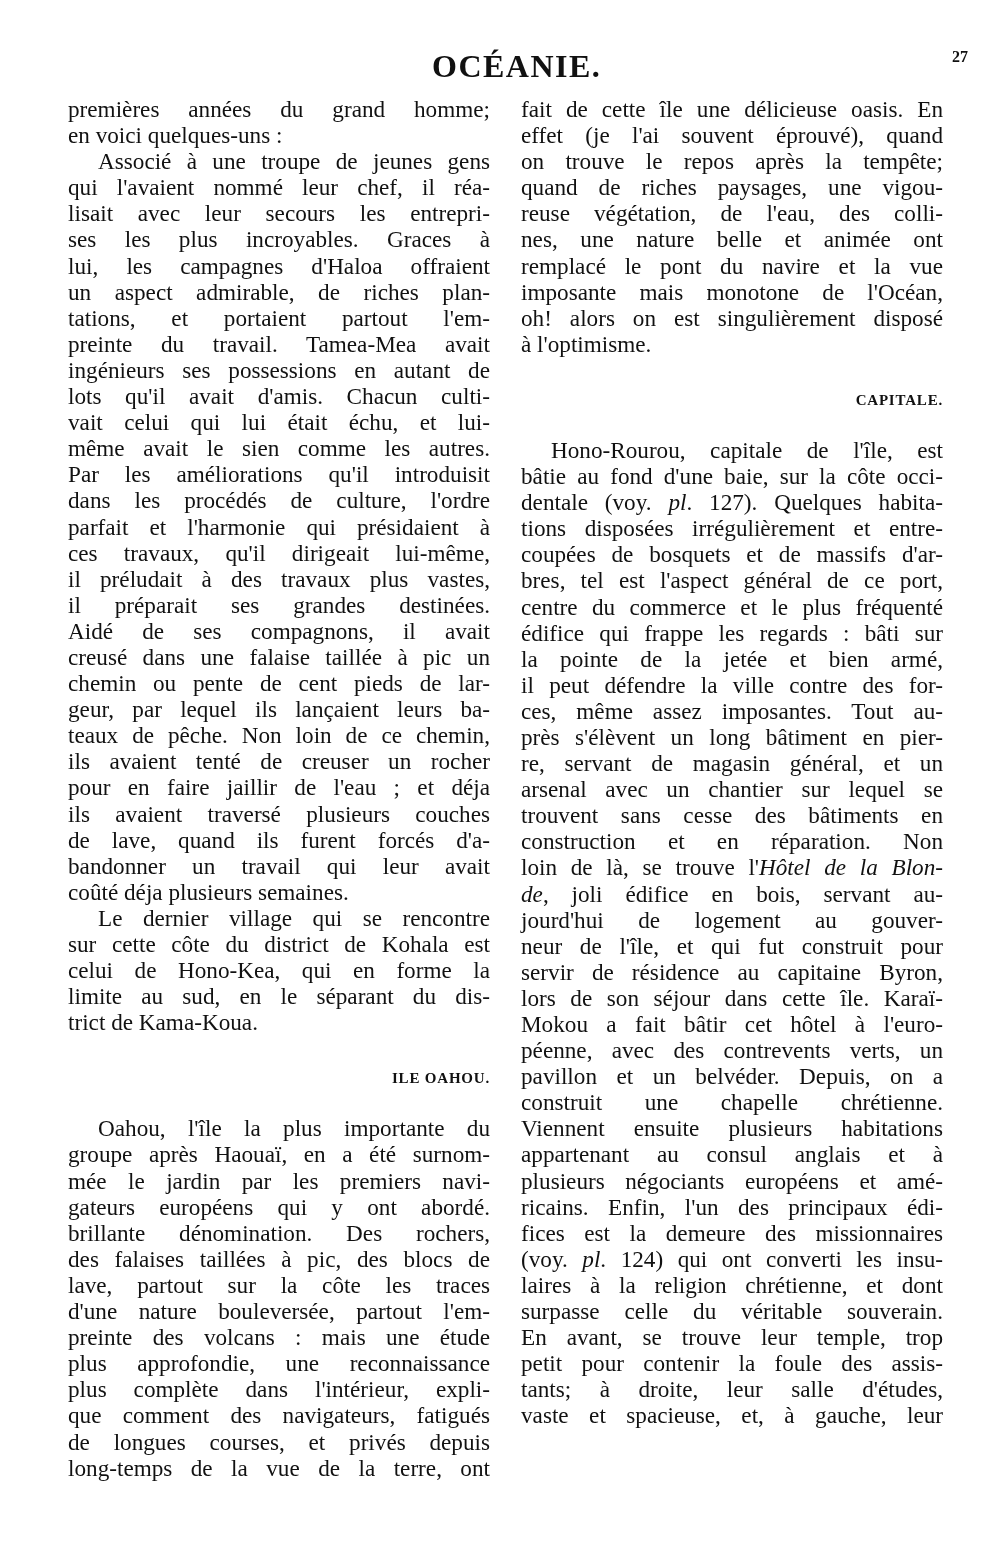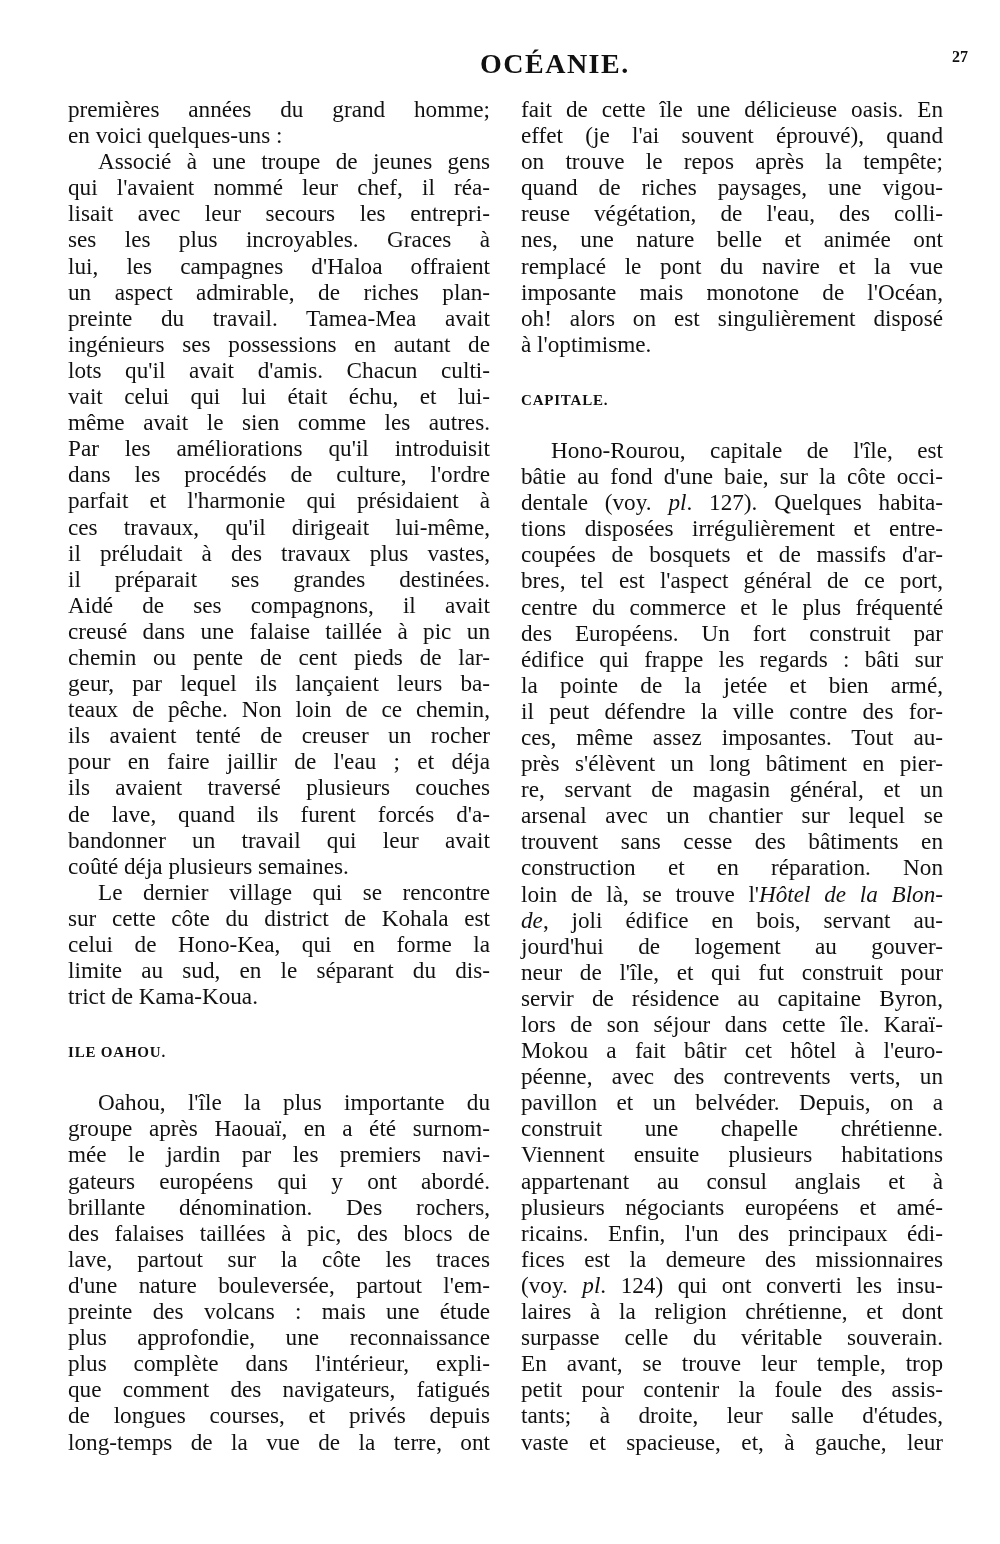--- a/index.html
+++ b/index.html
@@ -1,27 +1,27 @@
 <!DOCTYPE html>
 <html><head>
 <meta charset="utf-8">
 <style>
   html, body { margin: 0; padding: 0; background: #ffffff; }
   body { width: 1000px; height: 1544px; position: relative; overflow: hidden;
          font-family: "Liberation Serif", "DejaVu Serif", serif; color: #111111; }
   .header { position: absolute; top: 48px; left: 0; width: 1000px; height: 36px; }
-  .running-title { position: absolute; left: 432px; top: 0; font-size: 28px; letter-spacing: 1.5px; font-weight: bold; margin-left: 48px; }
+  .running-title { position: absolute; left: 432px; top: 0; font-size: 32px; letter-spacing: 1.5px; font-weight: bold; }
   .page-number { position: absolute; left: 952px; top: 0; font-size: 16px; font-weight: bold; font-family: Liberation Serif, serif; }
   .column { position: absolute; top: 96px; width: 422px; font-size: 23.2px; line-height: 26.1px; }
   .col-left { left: 68px; }
   .col-right { left: 521px; }
   .line { display: block; white-space: nowrap; text-align: justify; text-align-last: justify; height: 26.1px; overflow: visible; }
   .line.last { text-align-last: left; }
   .line.indent { padding-left: 30px; }
-  .section-heading { display: block; text-align: left; font-size: 15px; font-weight: bold; letter-spacing: 0.8px; height: 26px; line-height: 26px; }
+  .section-heading { display: block; text-align: right; font-size: 15px; font-weight: bold; letter-spacing: 0.8px; height: 26px; line-height: 26px; }
   .gap { display: block; }
   .it { font-style: italic; }
 </style>
 </head>
 <body>
 
 <div class="header">
   <span class="running-title">OCÉANIE.</span>
   <span class="page-number">27</span>
 </div>
@@ -31,20 +31,21 @@
     <span class="line">premières années du grand homme;</span>
     <span class="line last">en voici quelques-uns :</span>
   </div>
   <div>
     <span class="line indent">Associé à une troupe de jeunes gens</span>
     <span class="line">qui l'avaient nommé leur chef, il réa-</span>
     <span class="line">lisait avec leur secours les entrepri-</span>
     <span class="line">ses les plus incroyables. Graces à</span>
     <span class="line">lui, les campagnes d'Haloa offraient</span>
     <span class="line">un aspect admirable, de riches plan-</span>
+    <span class="line">tations, et portaient partout l'em-</span>
     <span class="line">preinte du travail. Tamea-Mea avait</span>
     <span class="line">ingénieurs ses possessions en autant de</span>
     <span class="line">lots qu'il avait d'amis. Chacun culti-</span>
     <span class="line">vait celui qui lui était échu, et lui-</span>
     <span class="line">même avait le sien comme les autres.</span>
     <span class="line">Par les améliorations qu'il introduisit</span>
     <span class="line">dans les procédés de culture, l'ordre</span>
     <span class="line">parfait et l'harmonie qui présidaient à</span>
     <span class="line">ces travaux, qu'il dirigeait lui-même,</span>
     <span class="line">il préludait à des travaux plus vastes,</span>
@@ -106,21 +107,20 @@
   <span class="section-heading">CAPITALE.</span>
   <span class="gap" style="height:24px"></span>
   <div>
     <span class="line indent">Hono-Rourou, capitale de l'île, est</span>
     <span class="line">bâtie au fond d'une baie, sur la côte occi-</span>
     <span class="line"><span>dentale (voy. </span><span class="it">pl</span><span>. 127). Quelques habita-</span></span>
     <span class="line">tions disposées irrégulièrement et entre-</span>
     <span class="line">coupées de bosquets et de massifs d'ar-</span>
     <span class="line">bres, tel est l'aspect général de ce port,</span>
     <span class="line">centre du commerce et le plus fréquenté</span>
-    <span class="line">des Européens. Un fort construit par</span>
     <span class="line">édifice qui frappe les regards : bâti sur</span>
     <span class="line">la pointe de la jetée et bien armé,</span>
     <span class="line">il peut défendre la ville contre des for-</span>
     <span class="line">ces, même assez imposantes. Tout au-</span>
     <span class="line">près s'élèvent un long bâtiment en pier-</span>
     <span class="line">re, servant de magasin général, et un</span>
     <span class="line">arsenal avec un chantier sur lequel se</span>
     <span class="line">trouvent sans cesse des bâtiments en</span>
     <span class="line">construction et en réparation. Non</span>
     <span class="line"><span>loin de là, se trouve l'</span><span class="it">Hôtel de la Blon-</span></span>

